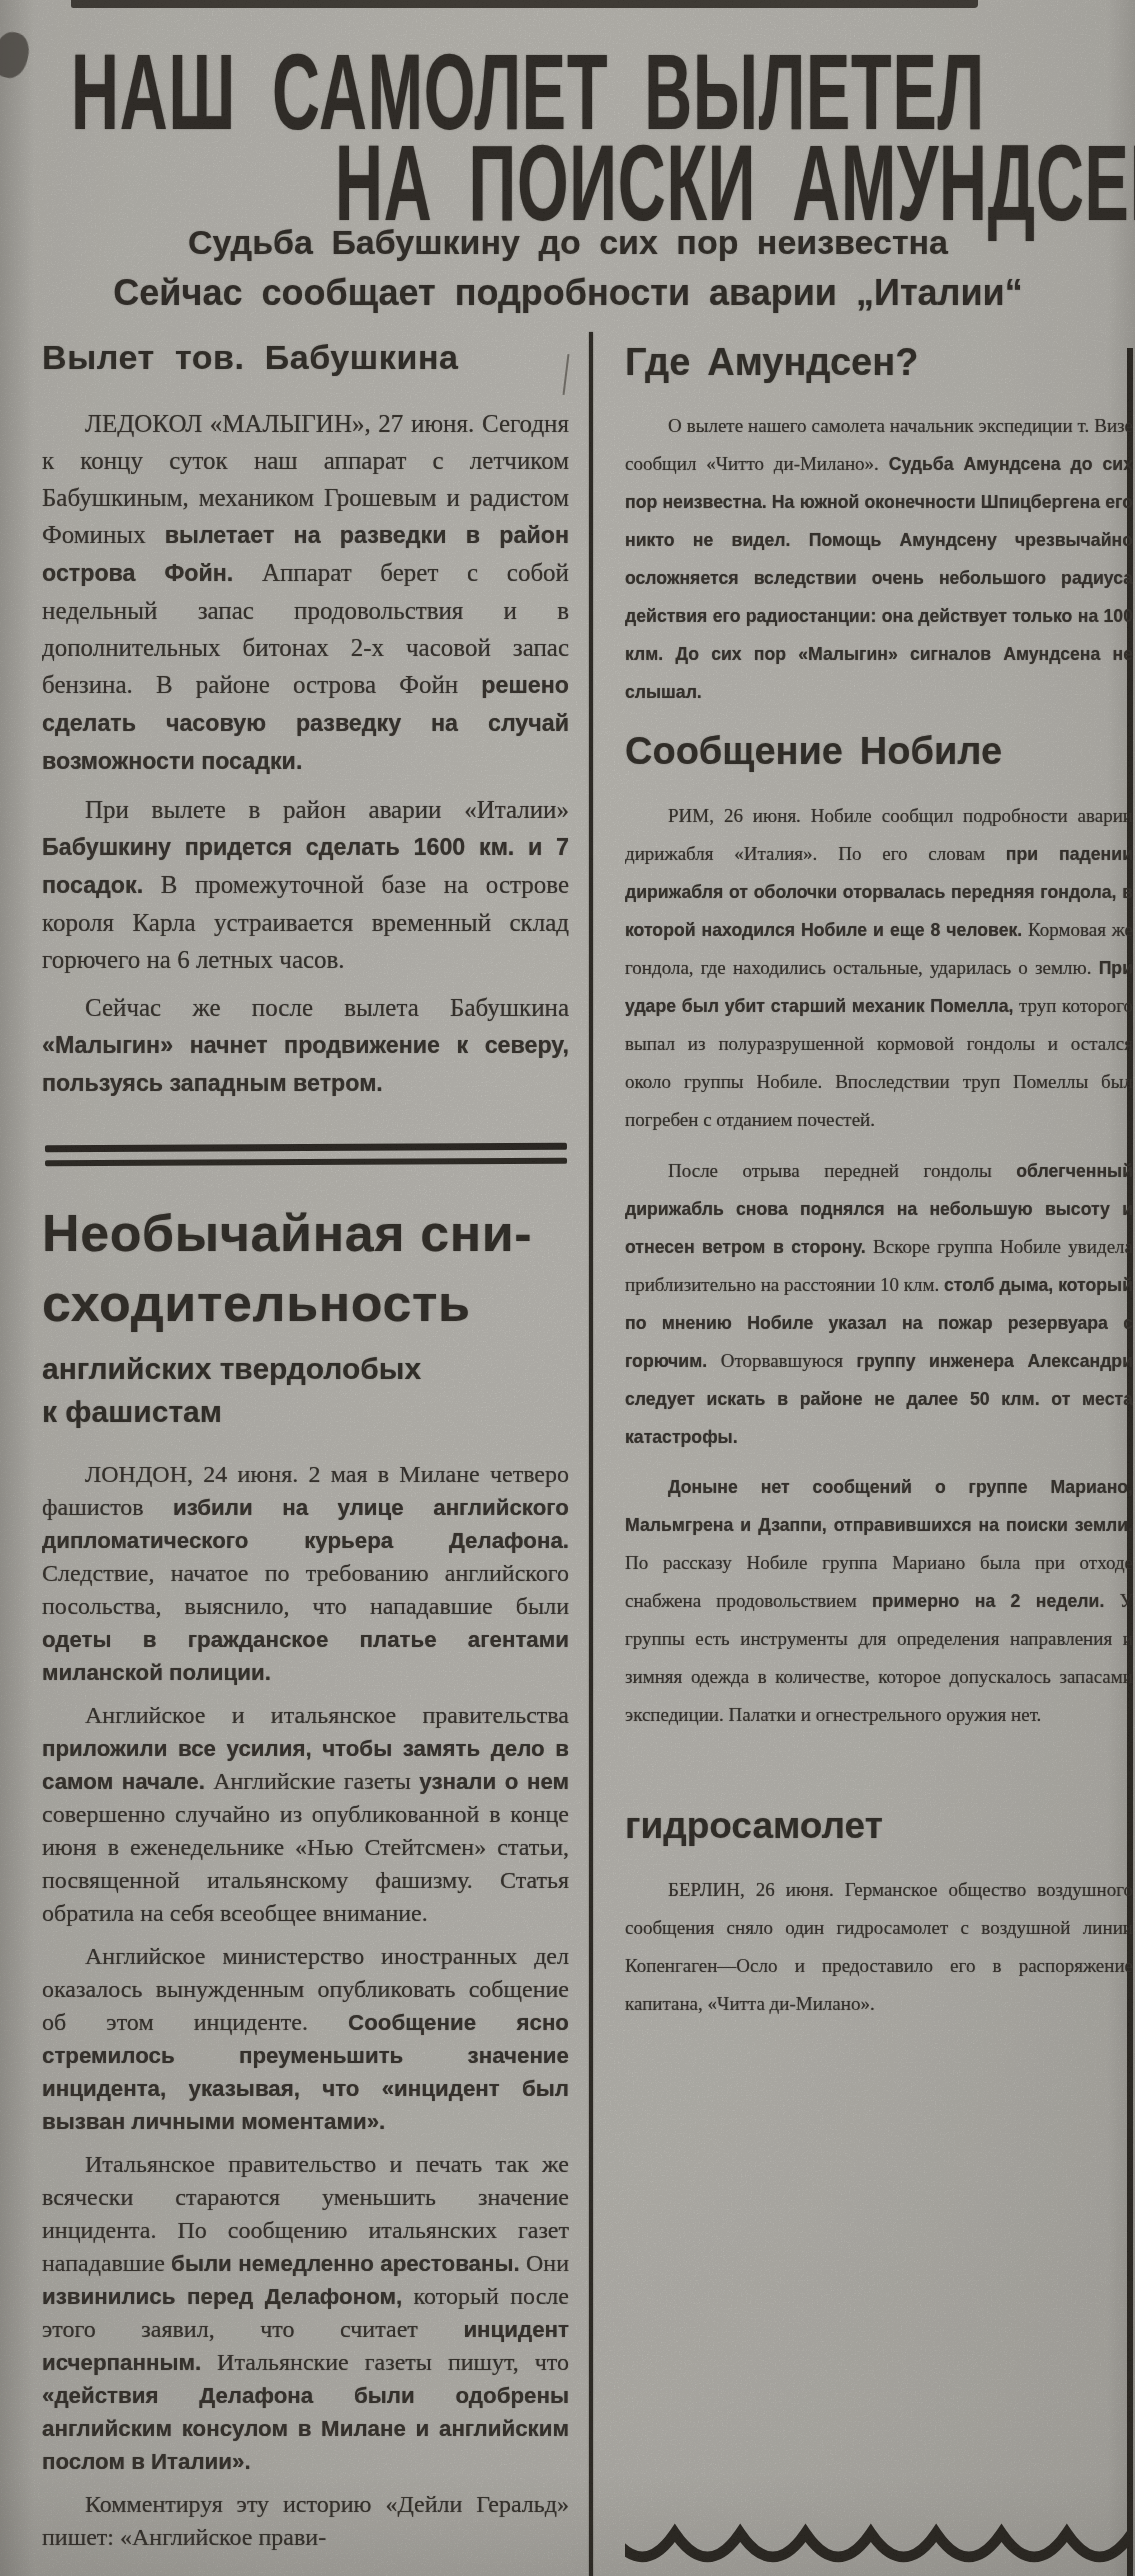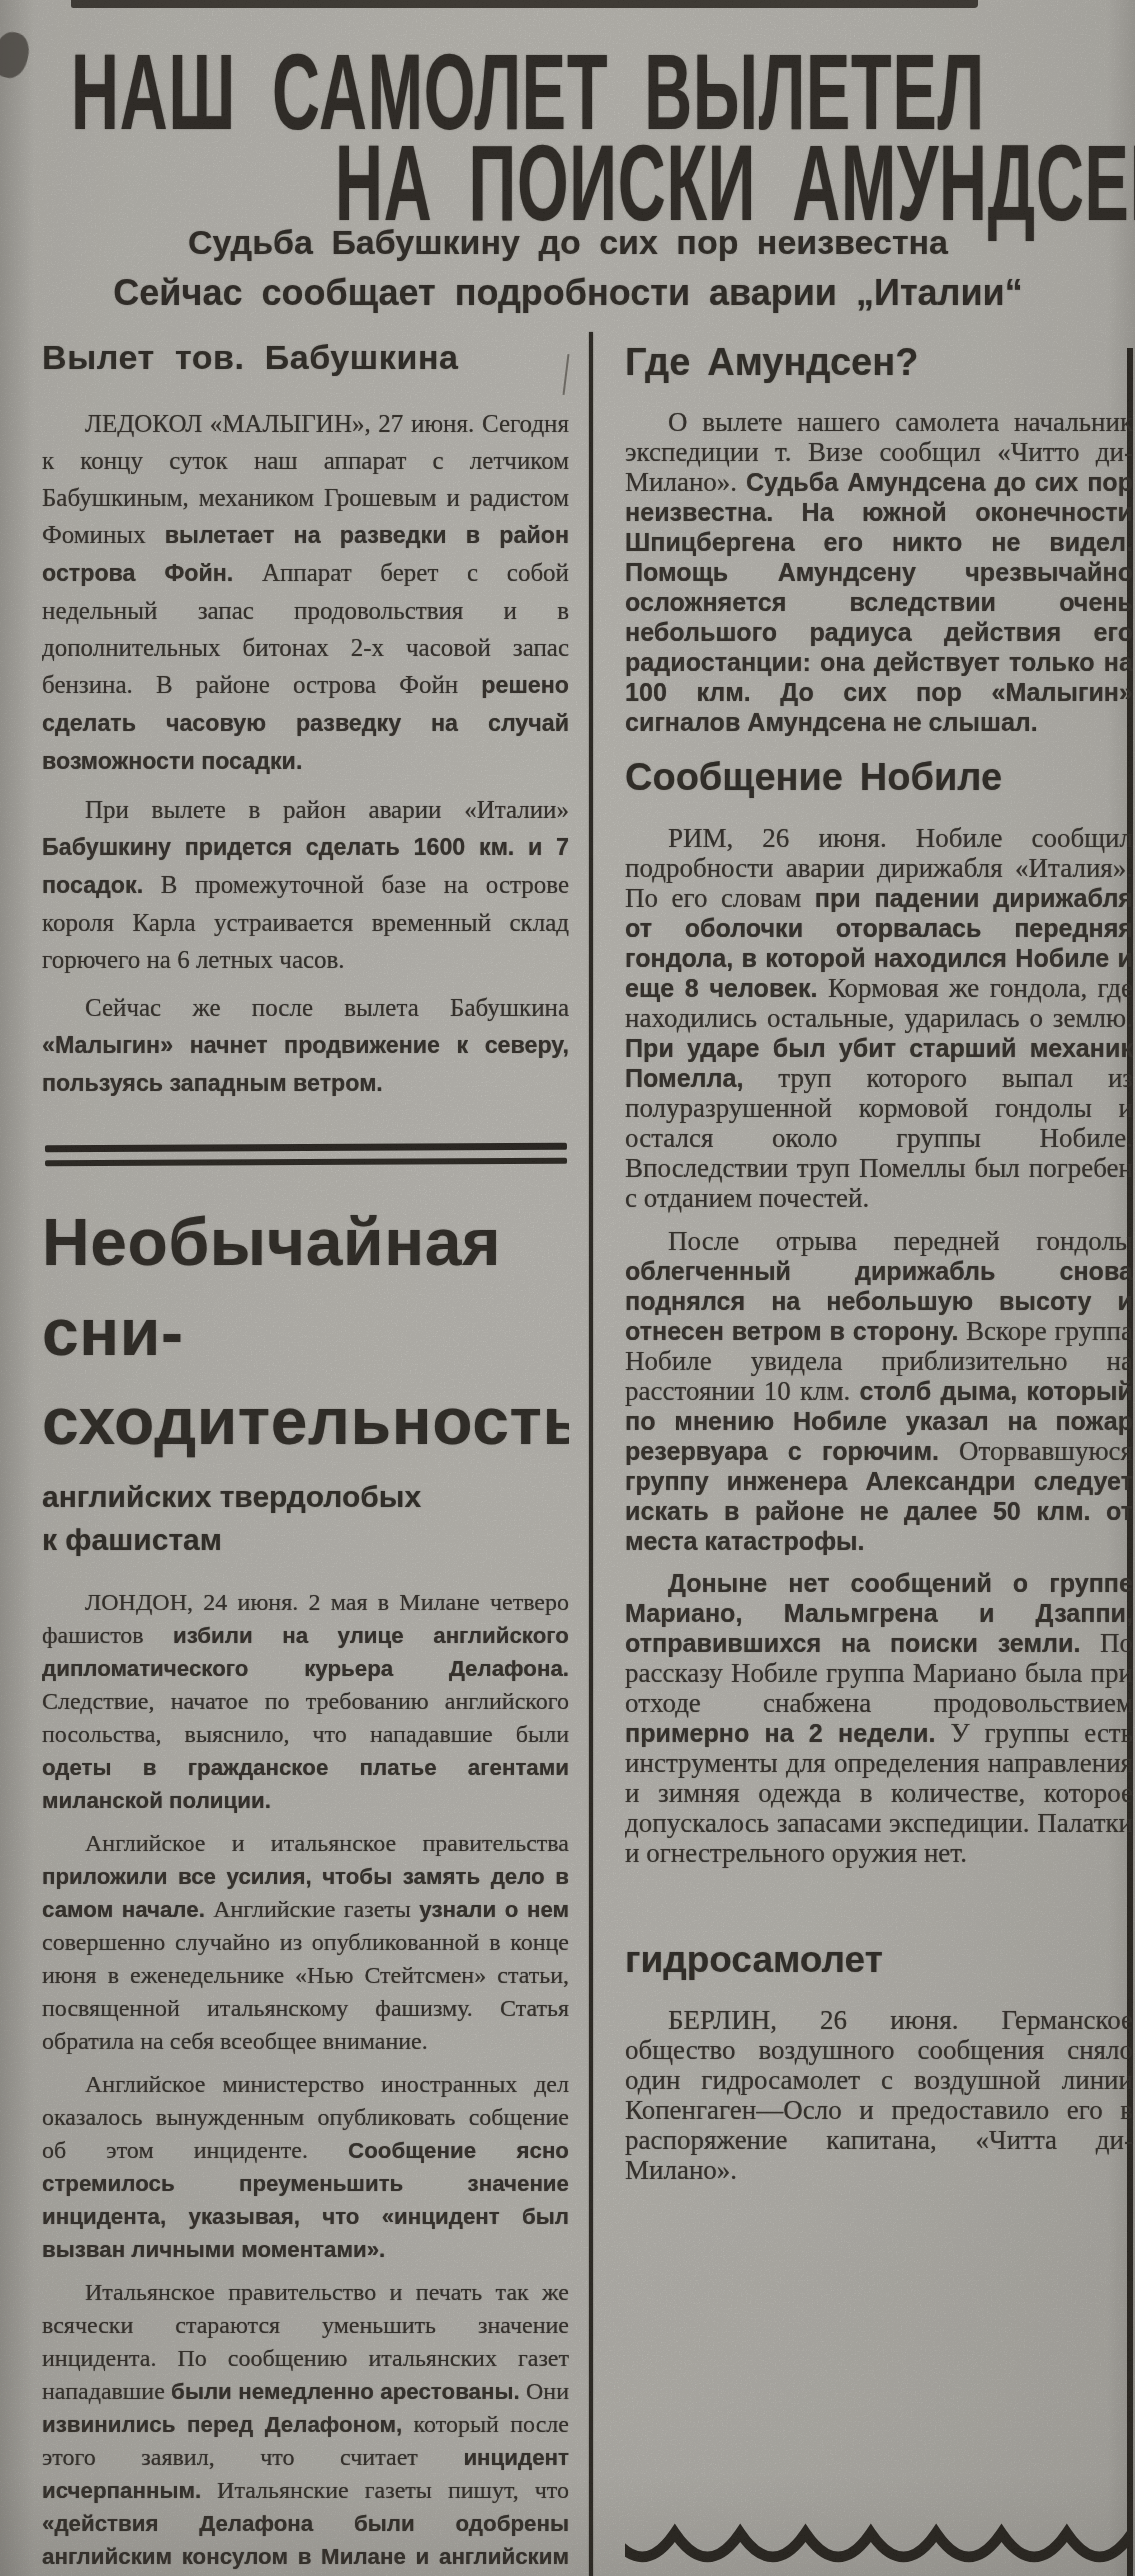--- a/index.html
+++ b/index.html
@@ -44,31 +44,31 @@
 
   
   .sec-title {
     font-family:"Liberation Sans", sans-serif; font-weight:700; 
     color:#1e1b16; text-shadow:0 0 1.3px rgba(25,22,18,0.5); margin:0;
   }
   .t-babushkin { font-size:34px; letter-spacing:0.6px; word-spacing:10px; margin:2.5px 0 28px; }
   .t-where     { font-size:38px; margin:11px 0 23px; word-spacing:6.3px; }
   .t-nobile    { font-size:38px; margin:19px 0 24px; word-spacing:6.3px; }
   .t-hydro     { font-size:37px; line-height:1.26; margin:21.6px 0 21.6px; }
-  .t-diehard   { font-size:66px; line-height:1.36; margin:32px 0 3.8px; letter-spacing:0.6px; }
+  .t-diehard   { font-size:52px; line-height:1.36; margin:32px 0 3.8px; letter-spacing:0.6px; }
   .t-diehard-sub { font-size:30px; line-height:1.42; margin:9px 0 25px; }
 
   
   .col p {
     margin:0 0 11.4px; text-align:justify; text-indent:43px;
     text-shadow:0 0 1px rgba(25,22,18,0.65);
   }
   .a1 p { font-size:25px; line-height:37px; }
   .a2 p { font-size:24px; line-height:33px; margin-bottom:10px; }
-  .col-right p { font-size:27px; line-height:30px; margin-bottom:12.7px; }
+  .col-right p { font-size:19px; line-height:38px; margin-bottom:12.7px; }
   .emph { font-family:"Liberation Sans", sans-serif; font-weight:700; font-size:0.93em; }
 
   
   .double-rule { margin:42px 2.5px 0; transform:rotate(-0.25deg); }
   .double-rule .r1 { height:7px; background:#16130f; border-radius:1.9px; }
   .double-rule .r2 { height:6.3px; margin-top:8.2px; background:#1a1712; border-radius:1.9px; }
 
   .zigzag { position:absolute; left:-22px; bottom:3.8px; }
 </style>
 </head>

